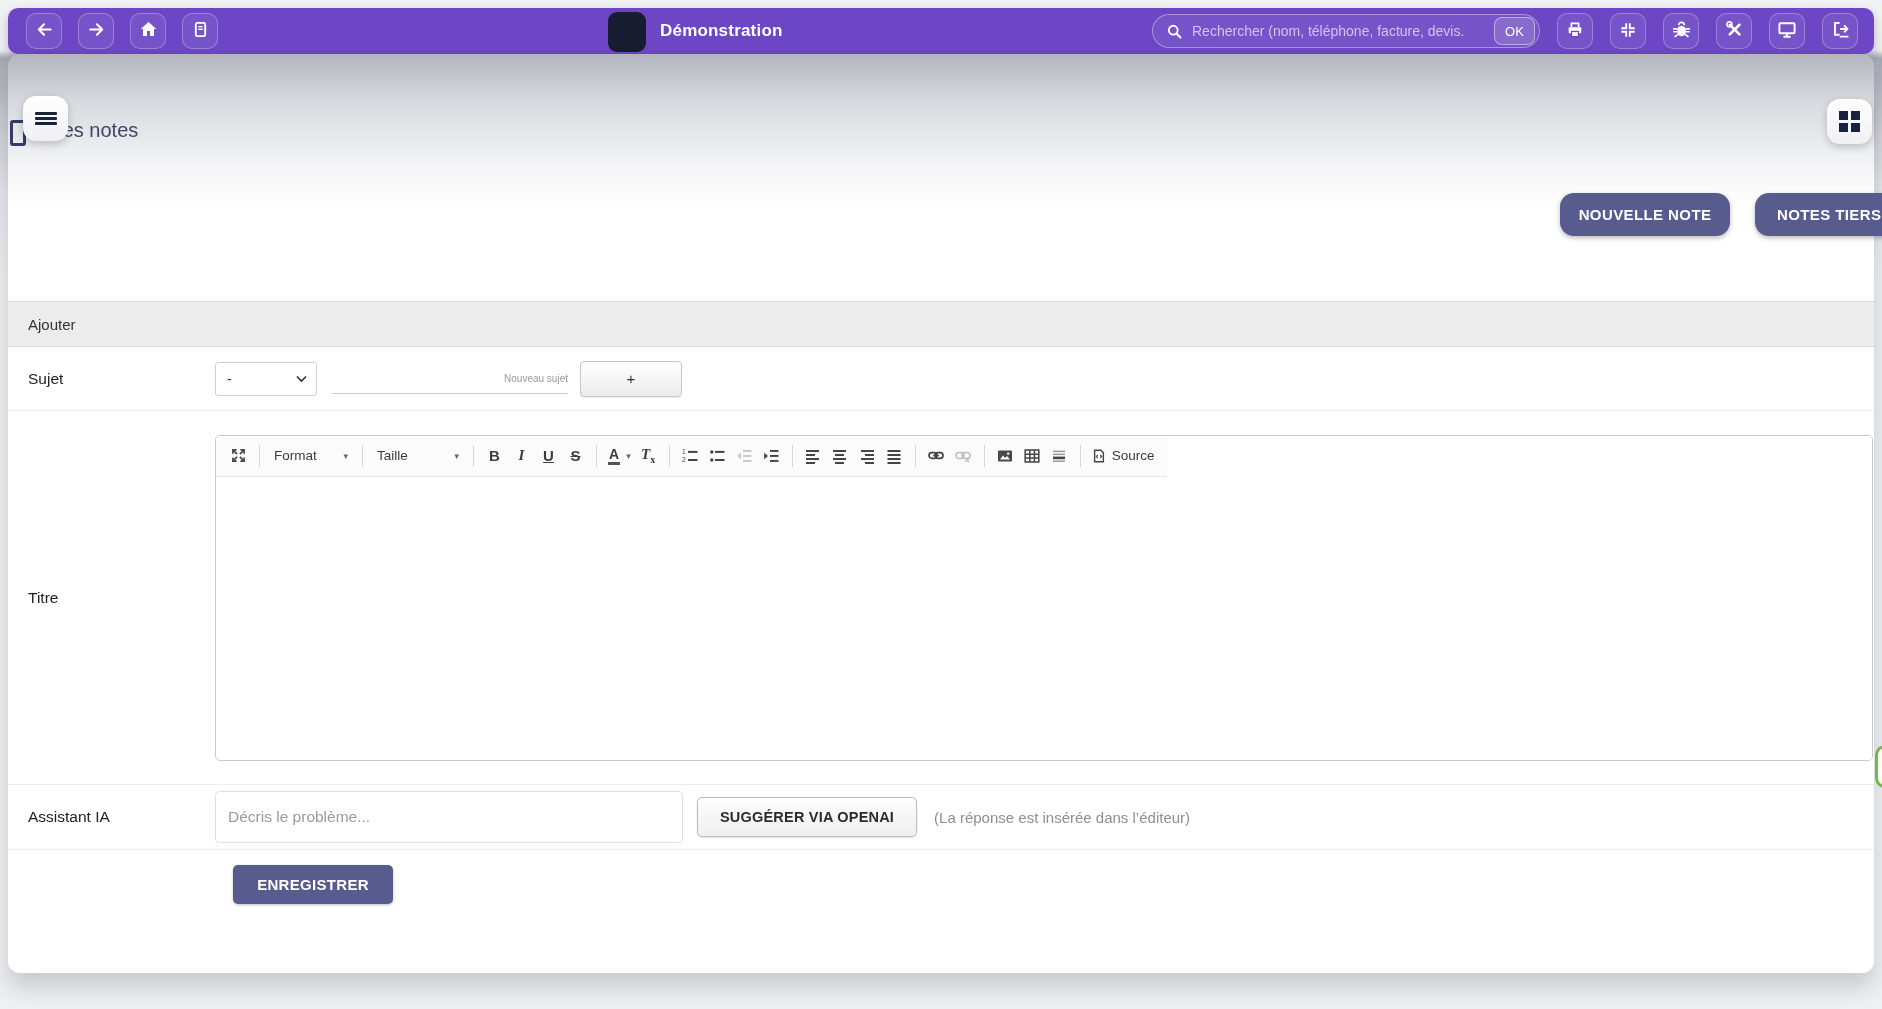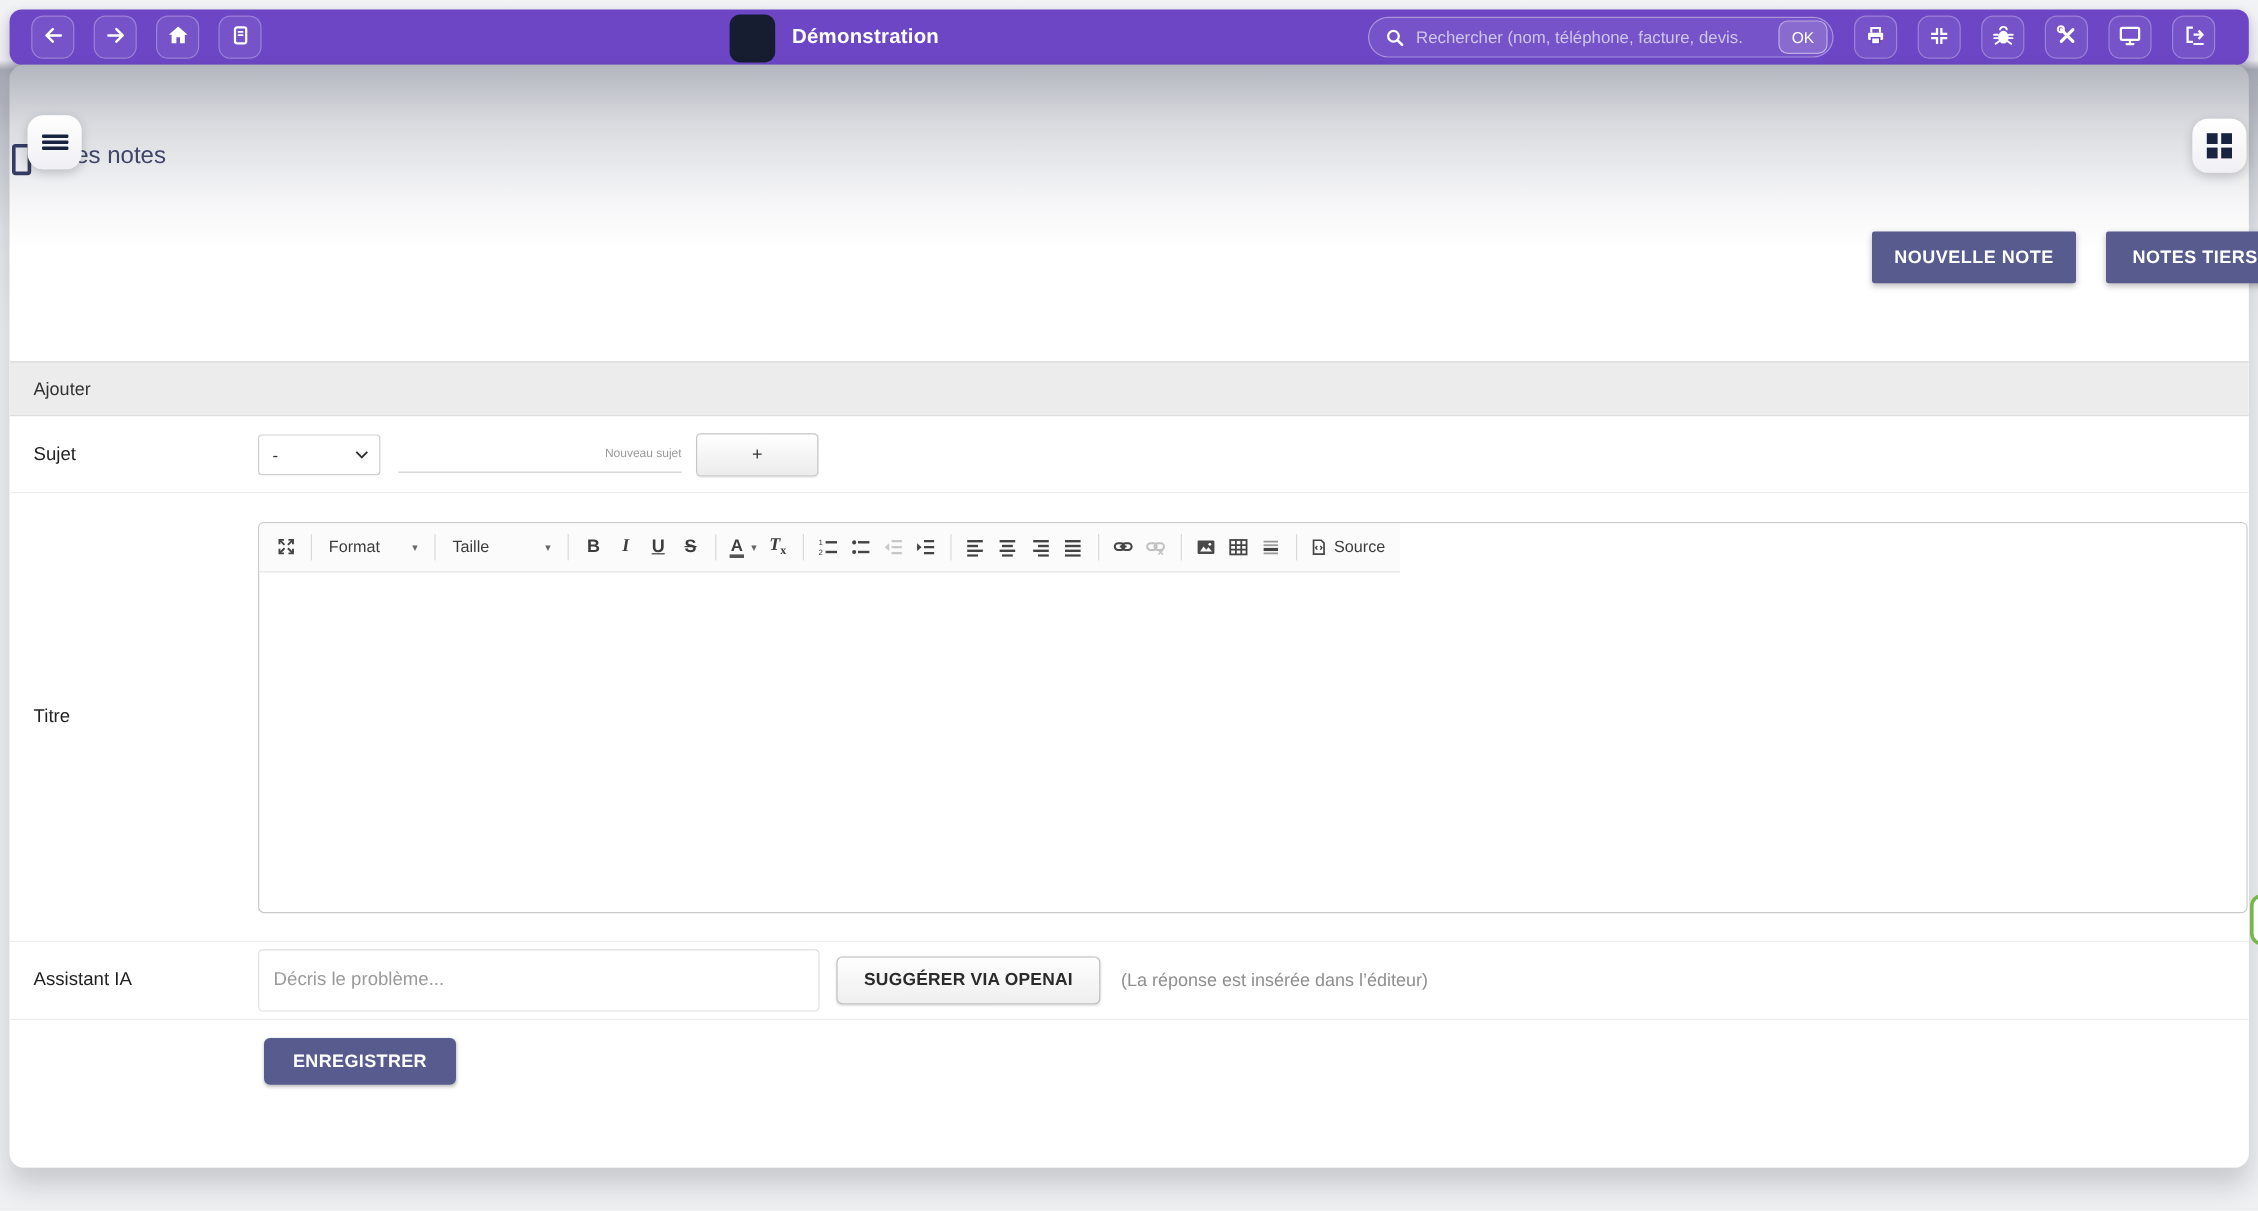--- a/index.html
+++ b/index.html
@@ -22,21 +22,21 @@
   .tb-btn{
     width:36px; height:36px; border-radius:10px;
     border:1px solid rgba(255,255,255,.28);
     background:rgba(255,255,255,.07);
     display:flex; align-items:center; justify-content:center;
     cursor:pointer;
   }
   .brand{ position:absolute; left:600px; top:0; height:46px; display:flex; align-items:center; gap:14px; }
   .logo{ width:38px; height:40px; border-radius:9px; background:#161d31; margin-top:2px; }
   .brand-title{ color:#fff; font-weight:700; font-size:17px; letter-spacing:.2px; }
-  .right-group{ margin-left:auto; margin-right:28px; display:flex; align-items:center; gap:17px; }
+  .right-group{ margin-left:auto; margin-right:16px; display:flex; align-items:center; gap:17px; }
   .search{
     width:388px; height:34px; border-radius:17px;
     border:1px solid rgba(255,255,255,.38);
     background:rgba(255,255,255,.07);
     display:flex; align-items:center; gap:9px; padding:0 4px 0 13px;
   }
   .search input{
     flex:1; min-width:0; background:transparent; border:none; outline:none;
     color:#fff; font-size:14px; font-family:"Liberation Sans", sans-serif;
   }
@@ -70,21 +70,21 @@
     position:absolute; left:10px; top:120px; width:16px; height:26px;
     border:3px solid #353b63; border-radius:3px; z-index:1;
   }
   .page-title{
     position:absolute; left:46px; top:119px; font-size:20px; color:#3f4468; z-index:2;
   }
   .hamburger{ left:23px; top:96px; z-index:4; }
   .grid-btn{ left:1827px; top:99px; }
 
   .btn-indigo{
-    position:absolute; height:43px; border:none; border-radius:2px;
+    position:absolute; height:43px; border:none; border-radius:14px;
     background:#575b8d; color:#fff; font-weight:700; font-size:15px;
     letter-spacing:.4px; font-family:"Liberation Sans", sans-serif;
     box-shadow:0 2px 5px rgba(0,0,0,.28); cursor:pointer;
   }
   .btn-new-note{ left:1560px; top:193px; width:170px; }
   .btn-notes-tiers{ left:1755px; top:193px; width:215px; text-align:left; padding-left:22px; }
 
   
   .form{ position:absolute; left:0; top:247px; right:0; }
   .form-header{
@@ -160,21 +160,21 @@
     border:1px solid #bcbcbc; border-radius:5px;
     background:linear-gradient(#fefefe,#efefef);
     font-weight:700; font-size:14.5px; color:#2b2b2b; letter-spacing:.2px;
     box-shadow:0 1px 2px rgba(0,0,0,.12); cursor:pointer;
     font-family:"Liberation Sans", sans-serif;
   }
   .assist-hint{ margin-left:17px; color:#8f8f8f; font-size:15px; }
 
   .row-save{ height:68px; border-bottom:none; }
   .save-btn{
-    margin-left:5px; width:160px; height:39px; border:none; border-radius:5px;
+    margin-left:18px; width:160px; height:39px; border:none; border-radius:5px;
     background:#575b8d; color:#fff; font-weight:700; font-size:15px; letter-spacing:.3px;
     box-shadow:0 1px 3px rgba(0,0,0,.25); cursor:pointer;
     font-family:"Liberation Sans", sans-serif;
   }
 
   .green-fab{
     position:absolute; left:1875px; top:745px; width:32px; height:43px;
     border:3px solid #77b64a; border-radius:10px; background:#fdfdfd; z-index:6; cursor:pointer;
   }
 </style>

